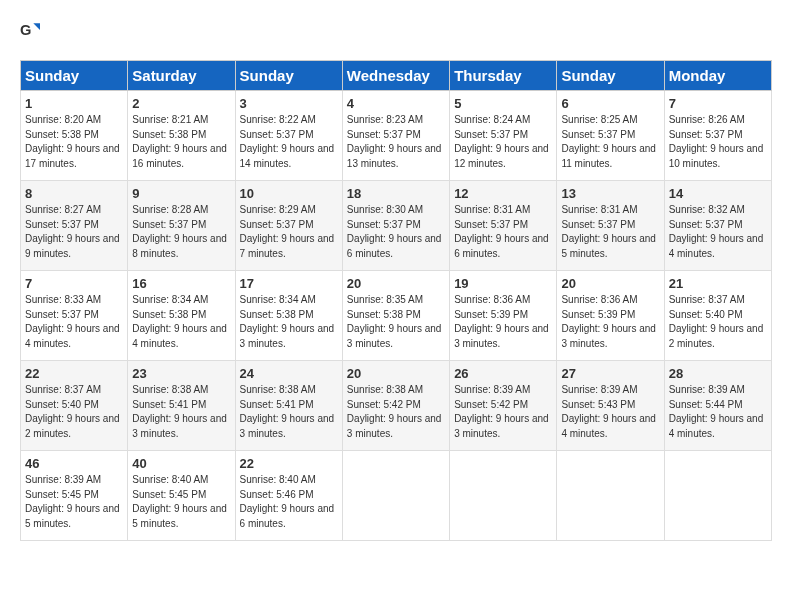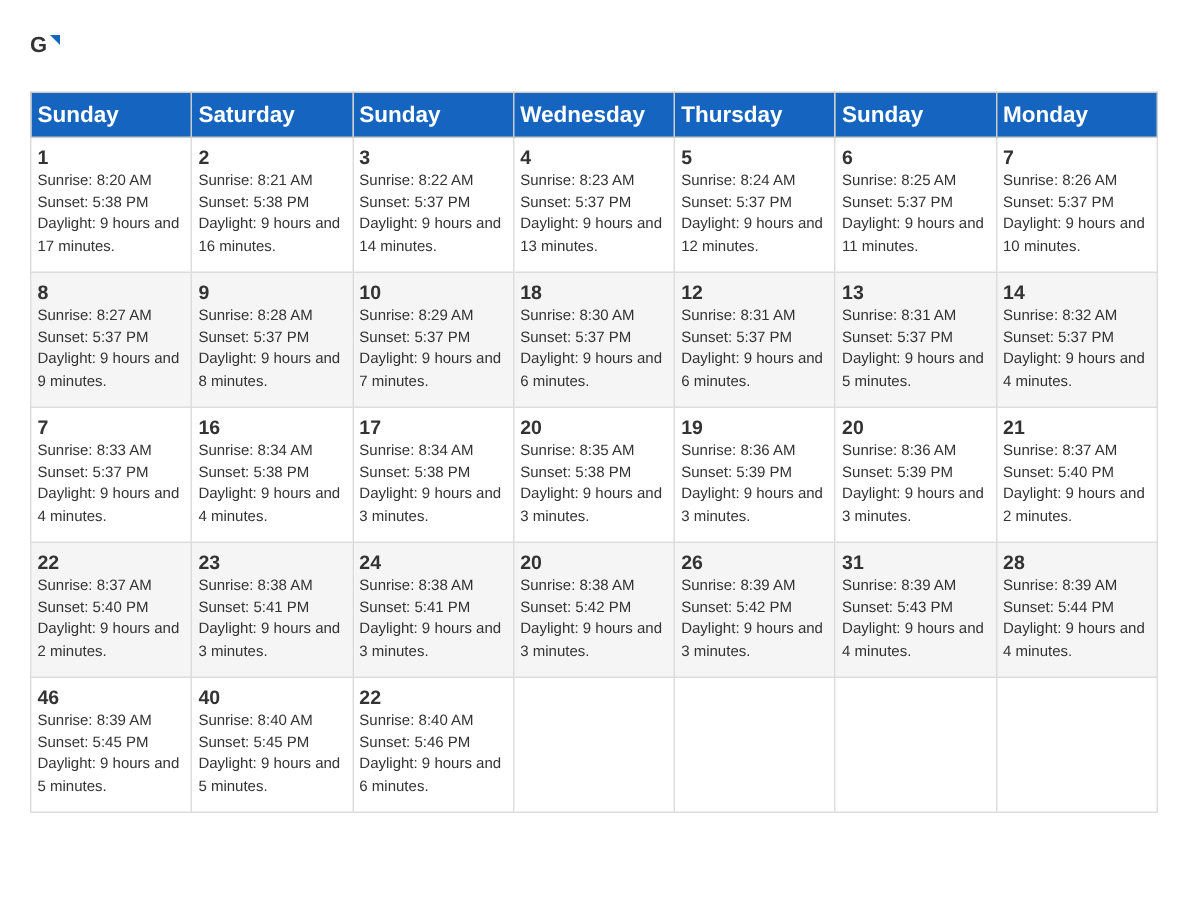--- a/index.html
+++ b/index.html
@@ -339,21 +339,21 @@
         </td>
         <td>
           <span class="day-number">26</span>
         <div class="day-info">
           Sunrise: 8:39 AM<br>
           Sunset: 5:42 PM<br>
           Daylight: 9 hours and 3 minutes.
         </div>
         </td>
         <td>
-          <span class="day-number">31</span>
+          <span class="day-number">27</span>
         <div class="day-info">
           Sunrise: 8:39 AM<br>
           Sunset: 5:43 PM<br>
           Daylight: 9 hours and 4 minutes.
         </div>
         </td>
         <td>
           <span class="day-number">28</span>
         <div class="day-info">
           Sunrise: 8:39 AM<br>

